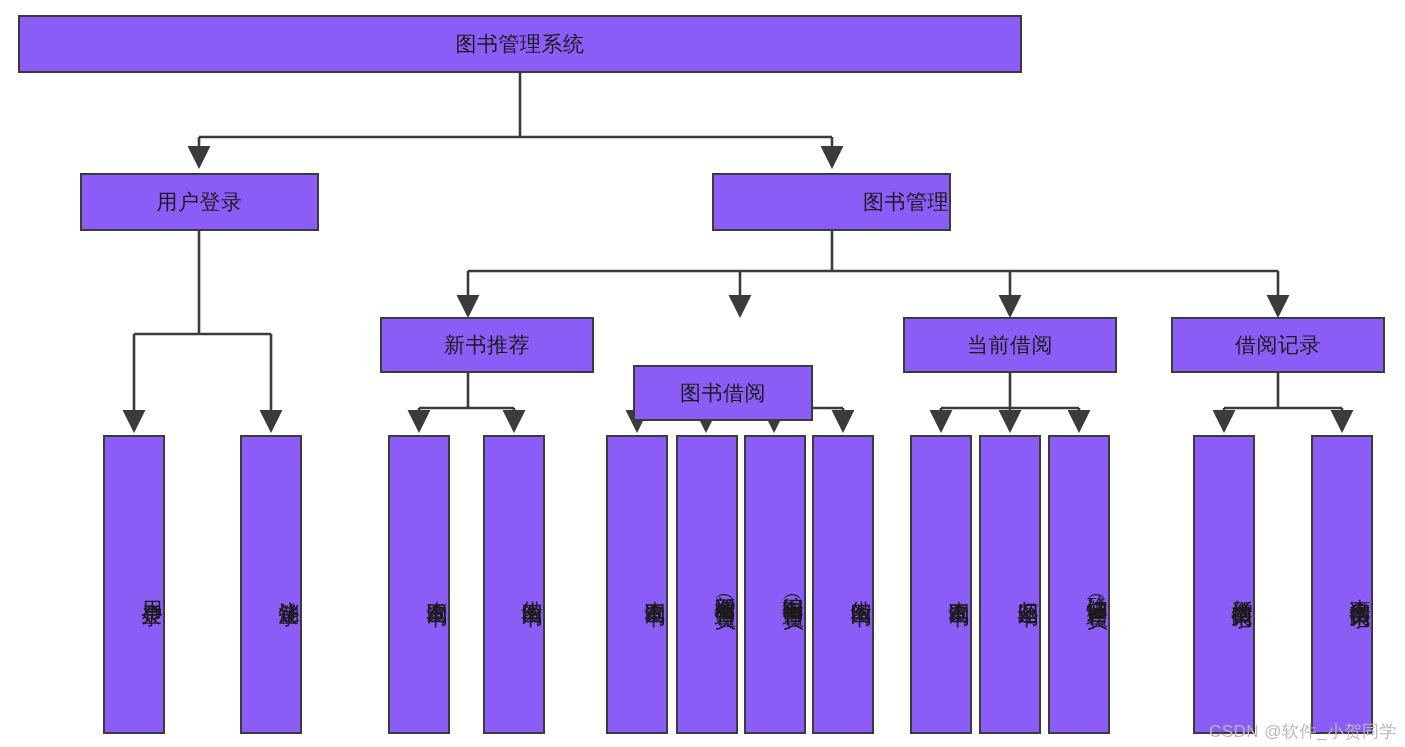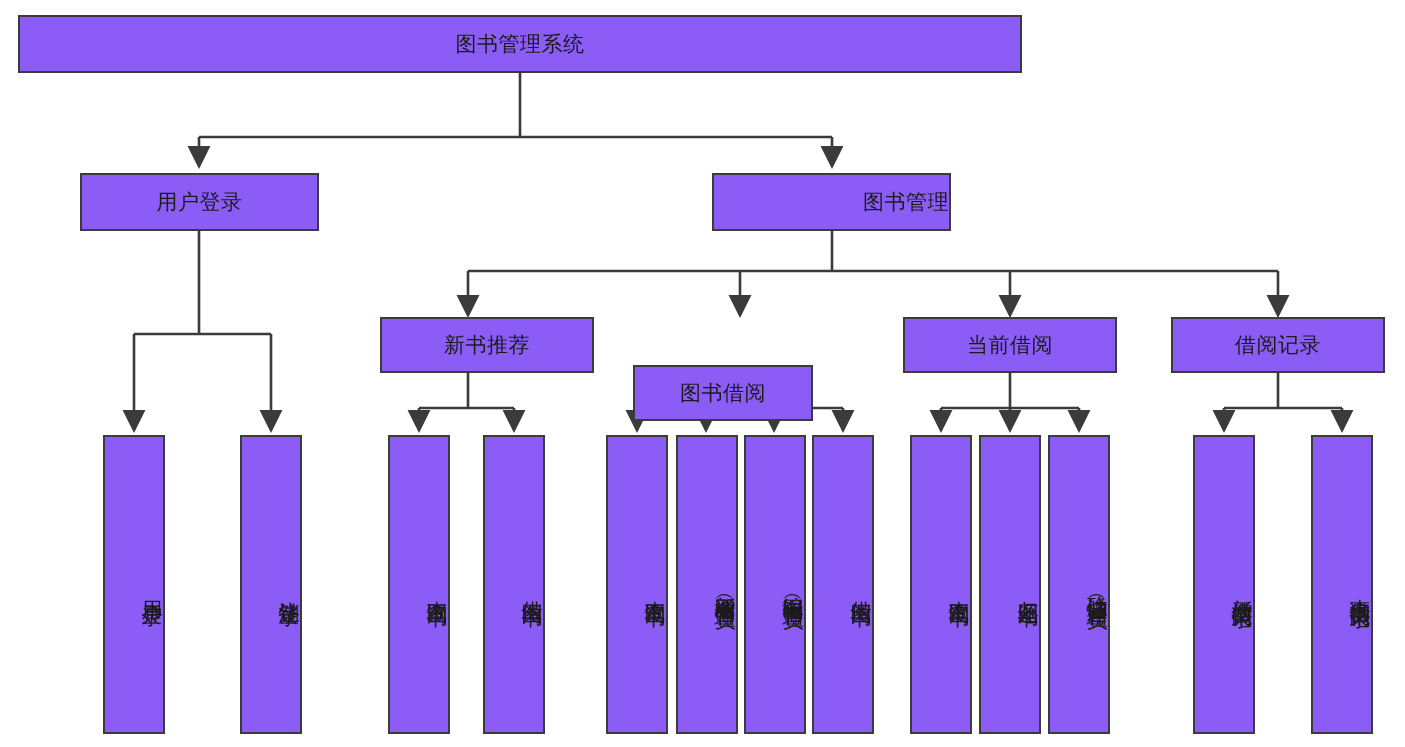--- a/index.html
+++ b/index.html
@@ -176,14 +176,15 @@
   <div class="node vert" style="left:1048px; top:435px; width:62px; height:299px;">
     <span>确认归还（管理员）</span>
   </div>
   <div class="node vert" style="left:1193px; top:435px; width:62px; height:299px;">
     <span>新增借阅记录</span>
   </div>
   <div class="node vert" style="left:1311px; top:435px; width:62px; height:299px;">
     <span>查询借阅记录</span>
   </div>
 
+  <div class="watermark">CSDN @软件_小贺同学</div>
 
 </div>
 
 </body></html>

